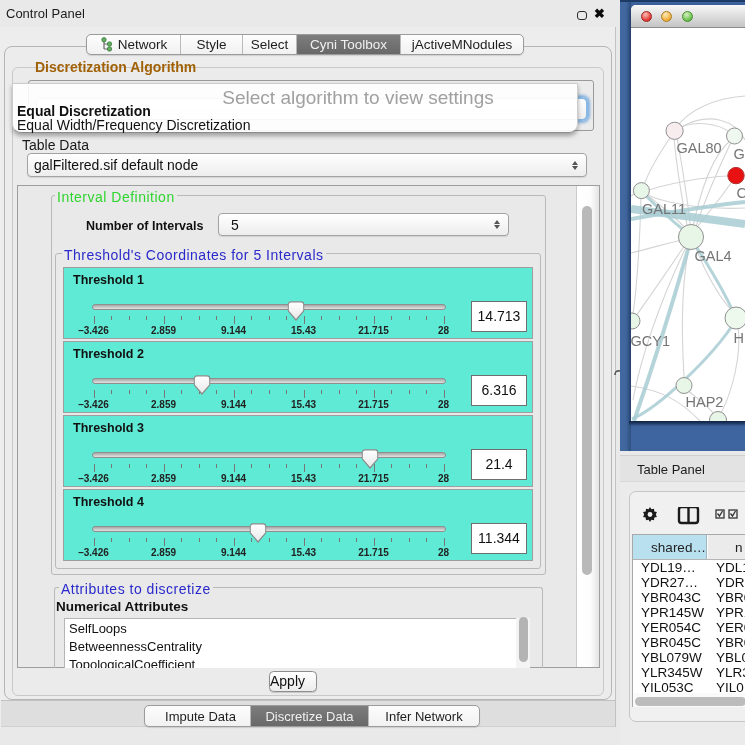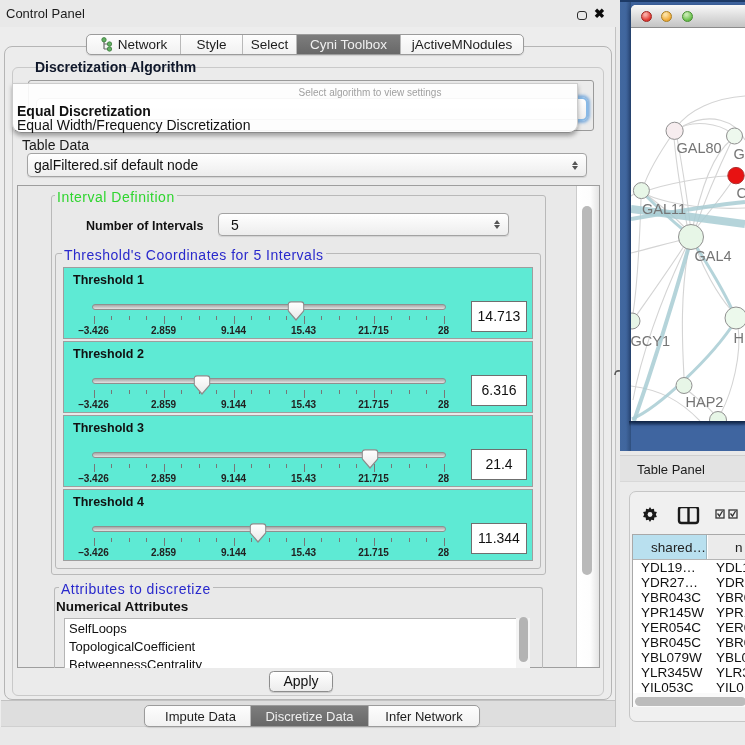--- a/index.html
+++ b/index.html
@@ -24,26 +24,26 @@
 #tabs .s { font-size:13.5px; }
 .seg .s:last-child { border-right:none; }
 .seg .sel { background:linear-gradient(#7d7d7d,#686868); color:#f0f0f0; }
 #tabs { left:86px; top:34px; height:21px; }
 #tabs .s0 { width:94px; } #tabs .s1 { width:62px; } #tabs .s2 { width:54px; }
 #tabs .s3 { width:104px; } #tabs .s4 { width:122px; }
 #btabs { left:144px; top:705px; height:22px; }
 #btabs .s0 { width:100px;margin-left:6px; } #btabs .s1 { width:118px; } #btabs .s2 { width:110px; }
 
 
-#ghostTitle { left:35px; top:59px; font-size:14px; color:#0f172a; font-weight:bold; }
+#ghostTitle { left:35px; top:59px; font-size:14px; color:#a16207; font-weight:bold; }
 #combo-focus { left:36px; top:98px; width:552px; height:22px; border-radius:5px; background:linear-gradient(#ffffff,#ededed); border:1px solid #a8a8a8; } #cf2wrap { left:577px; top:90px; width:17px; height:38px; overflow:hidden; } #combo-focus2 { left:-33px; top:7px; width:44px; height:24px; border-radius:6px; background:linear-gradient(#ffffff,#eeeeee); border:2.5px solid #88b9e6; box-shadow:0 0 3px 1.5px rgba(110,165,220,.85); }
 
 
 #popup { left:12px; top:83px; width:566px; height:50px; background:rgba(255,255,255,.9); border:1px solid rgba(170,170,170,.6); border-bottom:1px solid #8a8a8a; border-radius:0 0 9px 9px; box-shadow:0 3px 4px rgba(70,70,70,.45); }
-#popup .ph { position:absolute; left:124px; top:3px; width:466px; text-align:center; font-size:10px; color:#a0a0a0; }
+#popup .ph { position:absolute; left:112px; top:3px; width:466px; text-align:center; font-size:19px; color:#a0a0a0; }
 #popup .i1 { position:absolute; left:4px; top:19px; font-size:14px; font-weight:bold; color:#111; }
 #popup .i2 { position:absolute; left:4px; top:33px; font-size:14px; color:#111; }
 
 
 #tdlabel { left:22px; top:137px; font-size:14px; color:#1a1a1a; }
 .combo { position:absolute; border:1px solid #a3a3a3; border-radius:4px; background:linear-gradient(#ffffff,#ededed); box-shadow:0 1px 1px rgba(0,0,0,.1); }
 .combo .tx { position:absolute; left:12px; top:3px; font-size:14px; color:#111; }
 .combo .ar { position:absolute; right:8px; top:0; height:100%; display:flex; flex-direction:column; justify-content:center; gap:1px; }
 .combo .ar span { width:0; height:0; border-left:3.5px solid transparent; border-right:3.5px solid transparent; }
 .combo .up { border-bottom:4.5px solid #555; }
@@ -80,21 +80,21 @@
 .thumb { position:absolute; top:32.5px; width:17px; height:20px; transform:translateX(-50%); }
 
 
 #nalabel { left:56px; top:599px; font-size:13.5px; font-weight:bold; color:#111; }
 #alist { left:64px; top:618px; width:452px; height:50px; background:#fff; border-top:1px solid #b5b5b5; border-left:1px solid #b5b5b5; }
 #alist { padding-top:3px; overflow:hidden; } #alist div { font-size:13px; color:#111; padding-left:4px; height:18px; line-height:14px; }
 #alist-sb { left:516px; top:618px; width:14px; height:50px; background:#f4f4f4; }
 #alist-th { left:519px; top:617px; width:9px; height:45px; background:#b3b3b3; border-radius:4.5px; }
 
 
-#apply { left:269px; top:671px; width:64px; height:21px; border:1px solid #8d8d8d; border-radius:4.5px; background:linear-gradient(#ffffff,#ececec); font-size:14px; color:#111; text-align:center; line-height:19px; box-shadow:0 1px 1px rgba(0,0,0,.15); }
+#apply { left:269px; top:671px; width:48px; height:21px; border:1px solid #8d8d8d; border-radius:4.5px; background:linear-gradient(#ffffff,#ececec); font-size:14px; color:#111; text-align:left; line-height:19px; box-shadow:0 1px 1px rgba(0,0,0,.15); }
 
 #bottomband { left:1px; top:700px; width:614px; height:27px; background:#dedede; border-top:1px solid #c2c2c2; border-bottom:1px solid #d0d0d0; }
 
 
 #bluewrap { left:620px; top:0; width:125px; height:451px; background:linear-gradient(90deg,#42689f 0,#40669e 6px,#2f4f7e 11px,#3f65a0 11px); border-top:2px solid #1d3a66; }
 #macwin { left:631px; top:5px; width:114px; height:416px; background:#fff; border-radius:5px 0 0 0; box-shadow:0 2px 5px rgba(0,20,50,.5); }
 #mactb { left:631px; top:5px; width:114px; height:23px; border-radius:5px 0 0 0; background:linear-gradient(#f8f8f8,#c4c4c4); border-bottom:1px solid #8c8c8c; }
 .tl-btn { position:absolute; top:11px; width:11px; height:11px; border-radius:50%; }
 #tl-r { left:641px; background:radial-gradient(circle at 38% 28%, #f8a9a2 12%, #e23d35 65%, #c5221f); border:0.5px solid #9c2420; }
 #tl-y { left:661px; background:radial-gradient(circle at 38% 28%, #fbe0a2 12%, #f1ae3d 65%, #d88f23); border:0.5px solid #a97f22; }
@@ -264,22 +264,22 @@
       </svg>
       <div class="val">11.344</div>
     </div>
   </div>
 
 <div class="grp" id="g-attr"></div>
 <div class="gtitle" id="g-attr-t">Attributes to discretize</div>
 <div class="abs" id="nalabel">Numerical Attributes</div>
 <div class="abs" id="alist">
   <div>SelfLoops</div>
+  <div>BetweennessCentrality</div>
   <div>TopologicalCoefficient</div>
-  <div>BetweennessCentrality</div>
 </div>
 <div class="abs" id="alist-sb"></div>
 <div class="abs" id="alist-th"></div>
 
 <div class="abs" id="apply">Apply</div>
 <div class="abs" id="bottomband"></div>
 
 <div class="seg" id="btabs">
   <div class="s s0">Impute Data</div>
   <div class="s s1 sel">Discretize Data</div>

